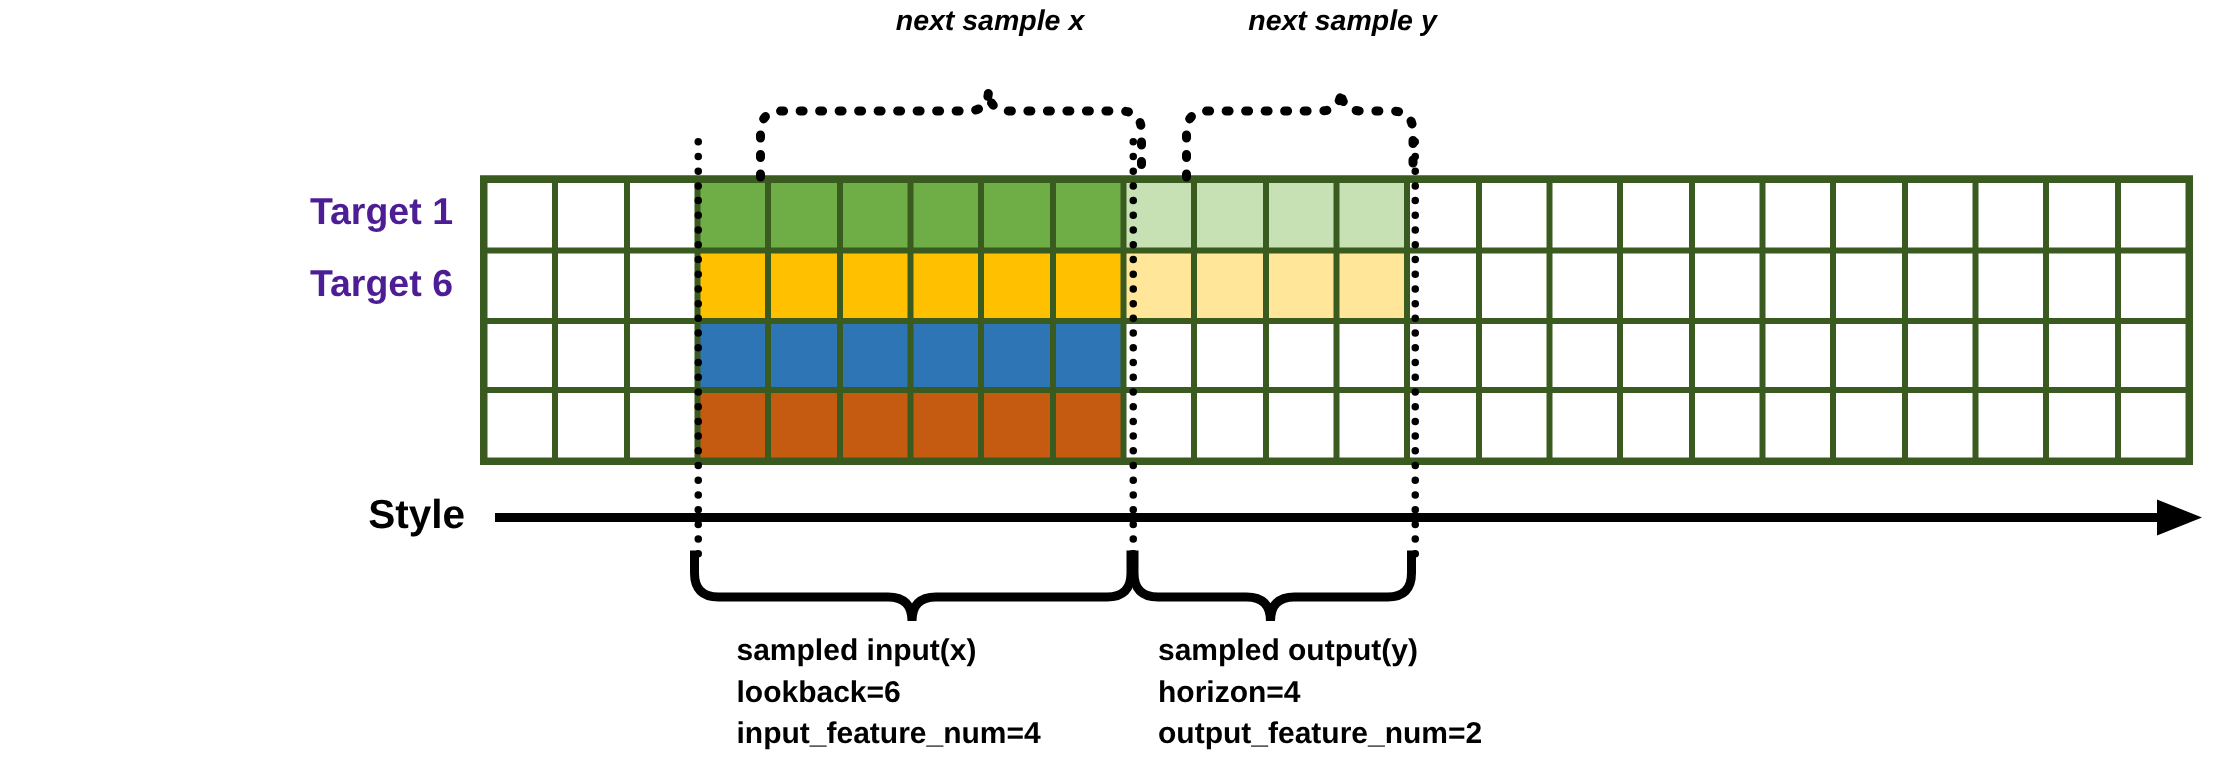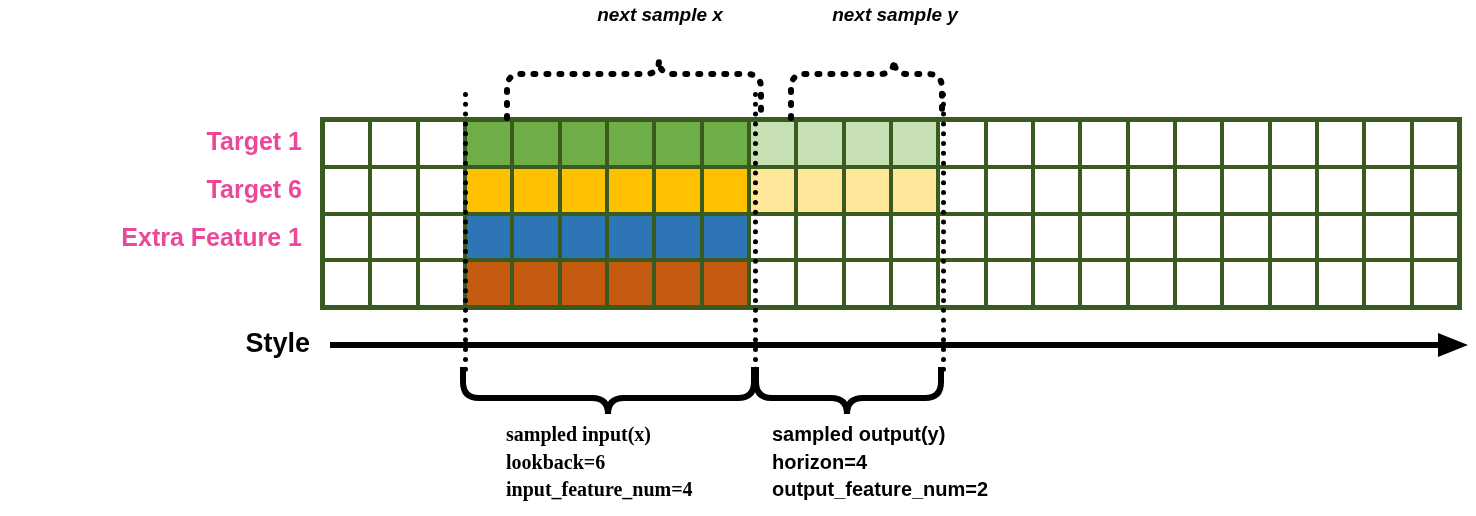--- a/index.html
+++ b/index.html
@@ -27,21 +27,21 @@
   }
   #ann-x{left:585px;width:150px;}
   #ann-y{left:820px;width:150px;}
 
   
   .rowlabels{
     position:absolute;left:0px;top:117px;width:312px;
   }
   .rowlabel{
     height:48.25px;display:flex;align-items:center;justify-content:flex-end;
-    font-size:25px;font-weight:700;color:#ec4899;white-space:nowrap;
+    font-size:25px;font-weight:700;color:#4c1d95;white-space:nowrap;
     padding-right:10px;box-sizing:border-box;line-height:1;
   }
 
   
   .grid{
     position:absolute;left:320px;top:117px;
     width:1142px;height:193px;
     box-sizing:border-box;
     border:5px solid #3A5B20;
     background:#3A5B20;
@@ -85,36 +85,35 @@
 
   
   svg.overlay{position:absolute;left:0;top:0;width:1476px;height:516px;pointer-events:none;}
 
   
   .caption{
     position:absolute;top:421px;
     font-size:20px;font-weight:600;color:#000;line-height:1.38;
     white-space:pre;
   }
-  #cap-in{left:506px;font-family:Liberation Serif, serif;}
+  #cap-in{left:491px;}
   #cap-out{left:772px;}
 </style>
 </head>
 <body>
 
 <div id="stage">
 
 
   <div class="ann" id="ann-x">next sample x</div>
   <div class="ann" id="ann-y">next sample y</div>
 
   <div class="rowlabels">
     <div class="rowlabel">Target 1</div>
     <div class="rowlabel">Target 6</div>
-    <div class="rowlabel">Extra Feature 1</div>
   </div>
 
   <div class="grid" id="timeline-grid">
       <div class="grid-row">
         <div class="cell" style="background: rgb(255, 255, 255);"></div>
         <div class="cell" style="background: rgb(255, 255, 255);"></div>
         <div class="cell" style="background: rgb(255, 255, 255);"></div>
         <div class="cell" style="background: rgb(111, 174, 70);"></div>
         <div class="cell" style="background: rgb(111, 174, 70);"></div>
         <div class="cell" style="background: rgb(111, 174, 70);"></div>

